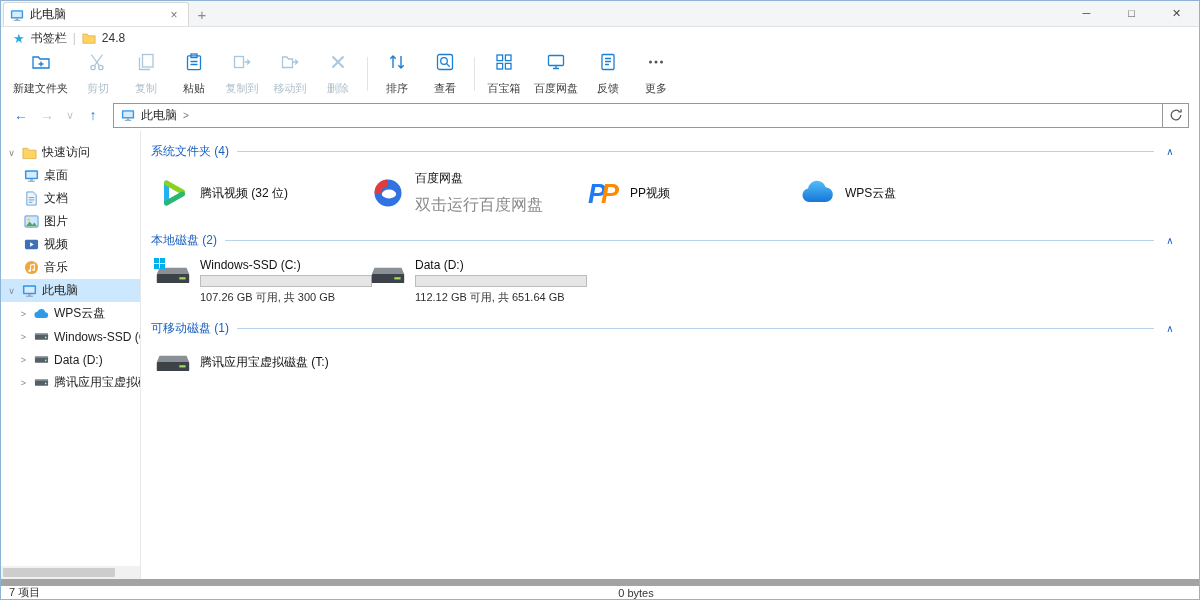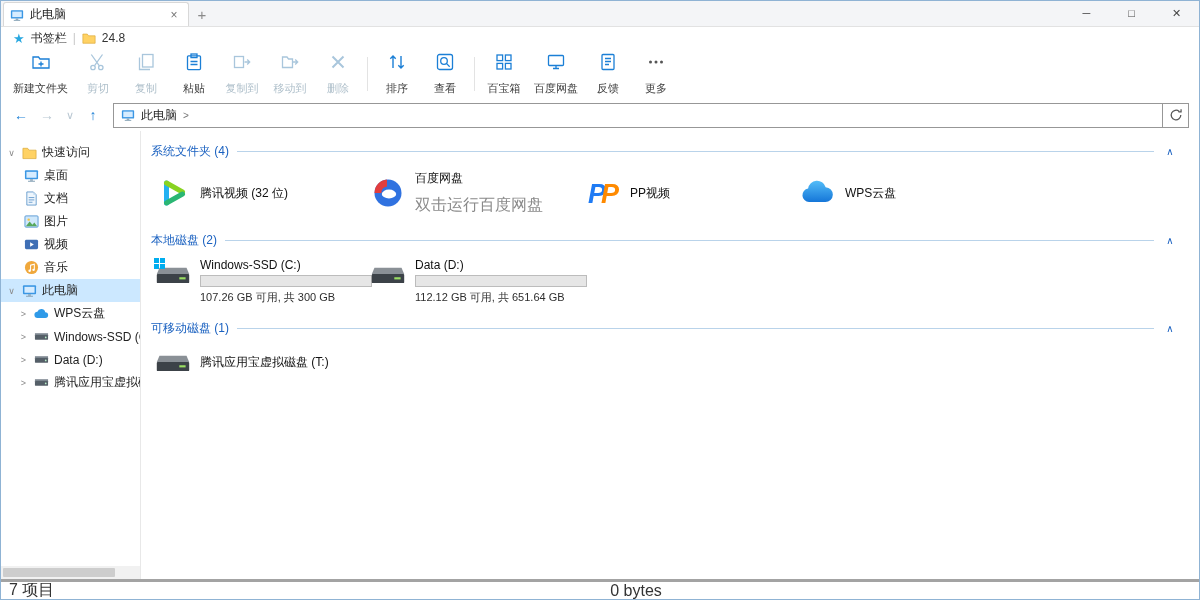--- a/index.html
+++ b/index.html
@@ -95,22 +95,22 @@
   .win-flag { position:absolute; left:-1px; top:-2px; width:11px; height:11px;
     display:grid; grid-template-columns:1fr 1fr; grid-template-rows:1fr 1fr; gap:1px; }
   .win-flag span { background:#00adef; }
   .disk-info { display:flex; flex-direction:column; gap:3px; }
   .disk-name { color:#111; }
   .disk-bar { width:172px; height:12px; border:1px solid #bcbcbc; background:#e6e6e6; }
   .disk-fill { height:100%; background:#26a0da; }
   .disk-cap { font-size:11px; color:#2e2e2e; }
 
   
-  .statusbar { height:20px; flex:none; border-top:3px solid #a3a3a3; display:flex; align-items:center;
-    font-size:16px; color:#333; position:relative; background:#fff; }
+  .statusbar { height:20px; flex:none; border-top:7px solid #a3a3a3; display:flex; align-items:center;
+    font-size:11px; color:#333; position:relative; background:#fff; }
   .status-left { padding-left:8px; }
   .status-center { position:absolute; left:50%; transform:translateX(-50%);margin-left:36px; }
 </style>
 </head>
 <body>
 
 <div class="window">
 
   <div class="tabbar">
     <div class="tab">

